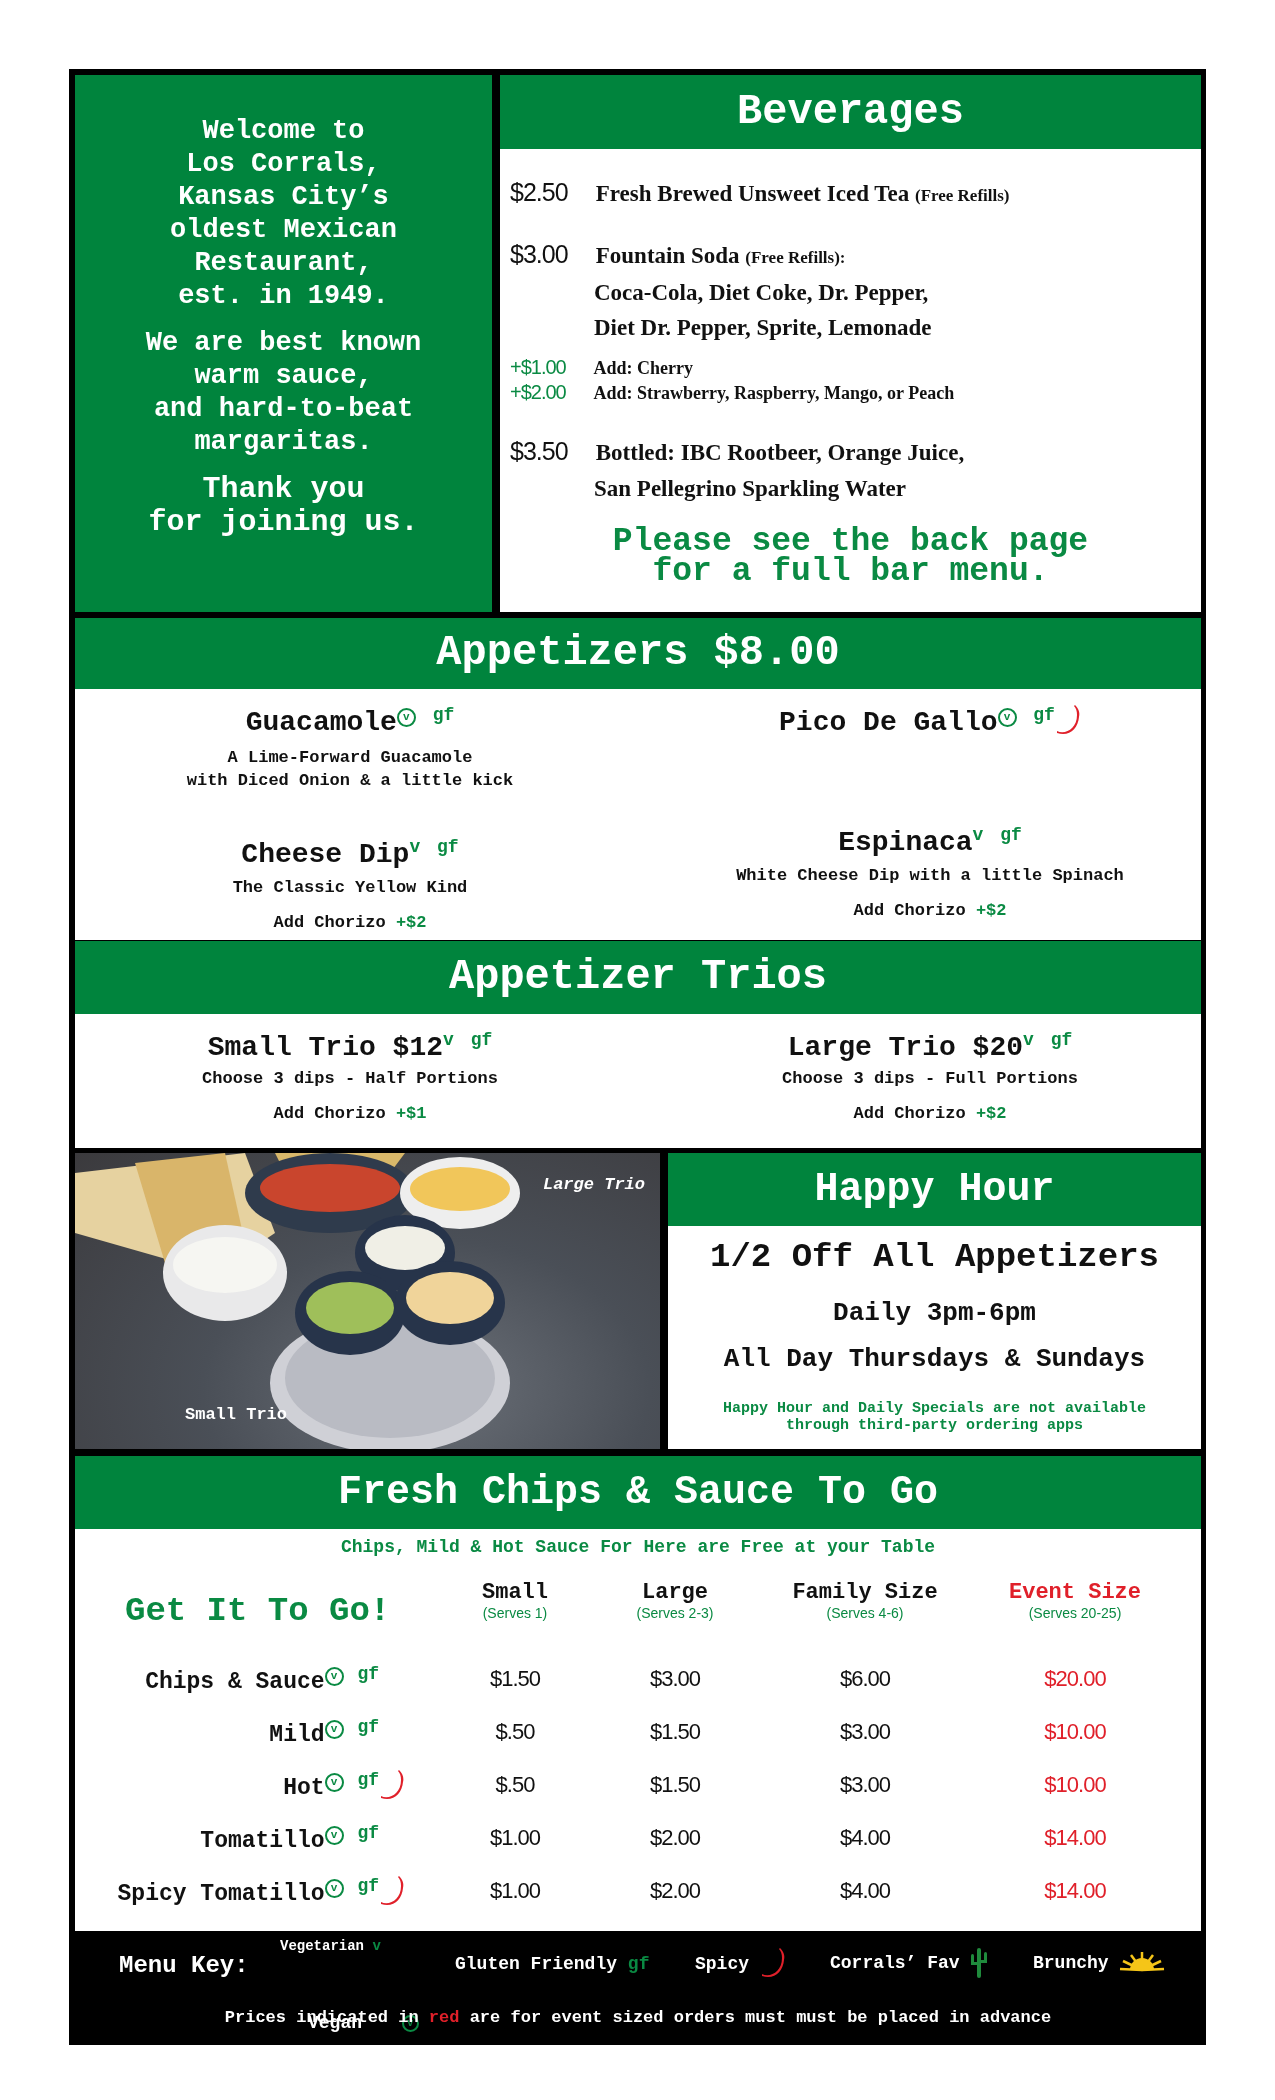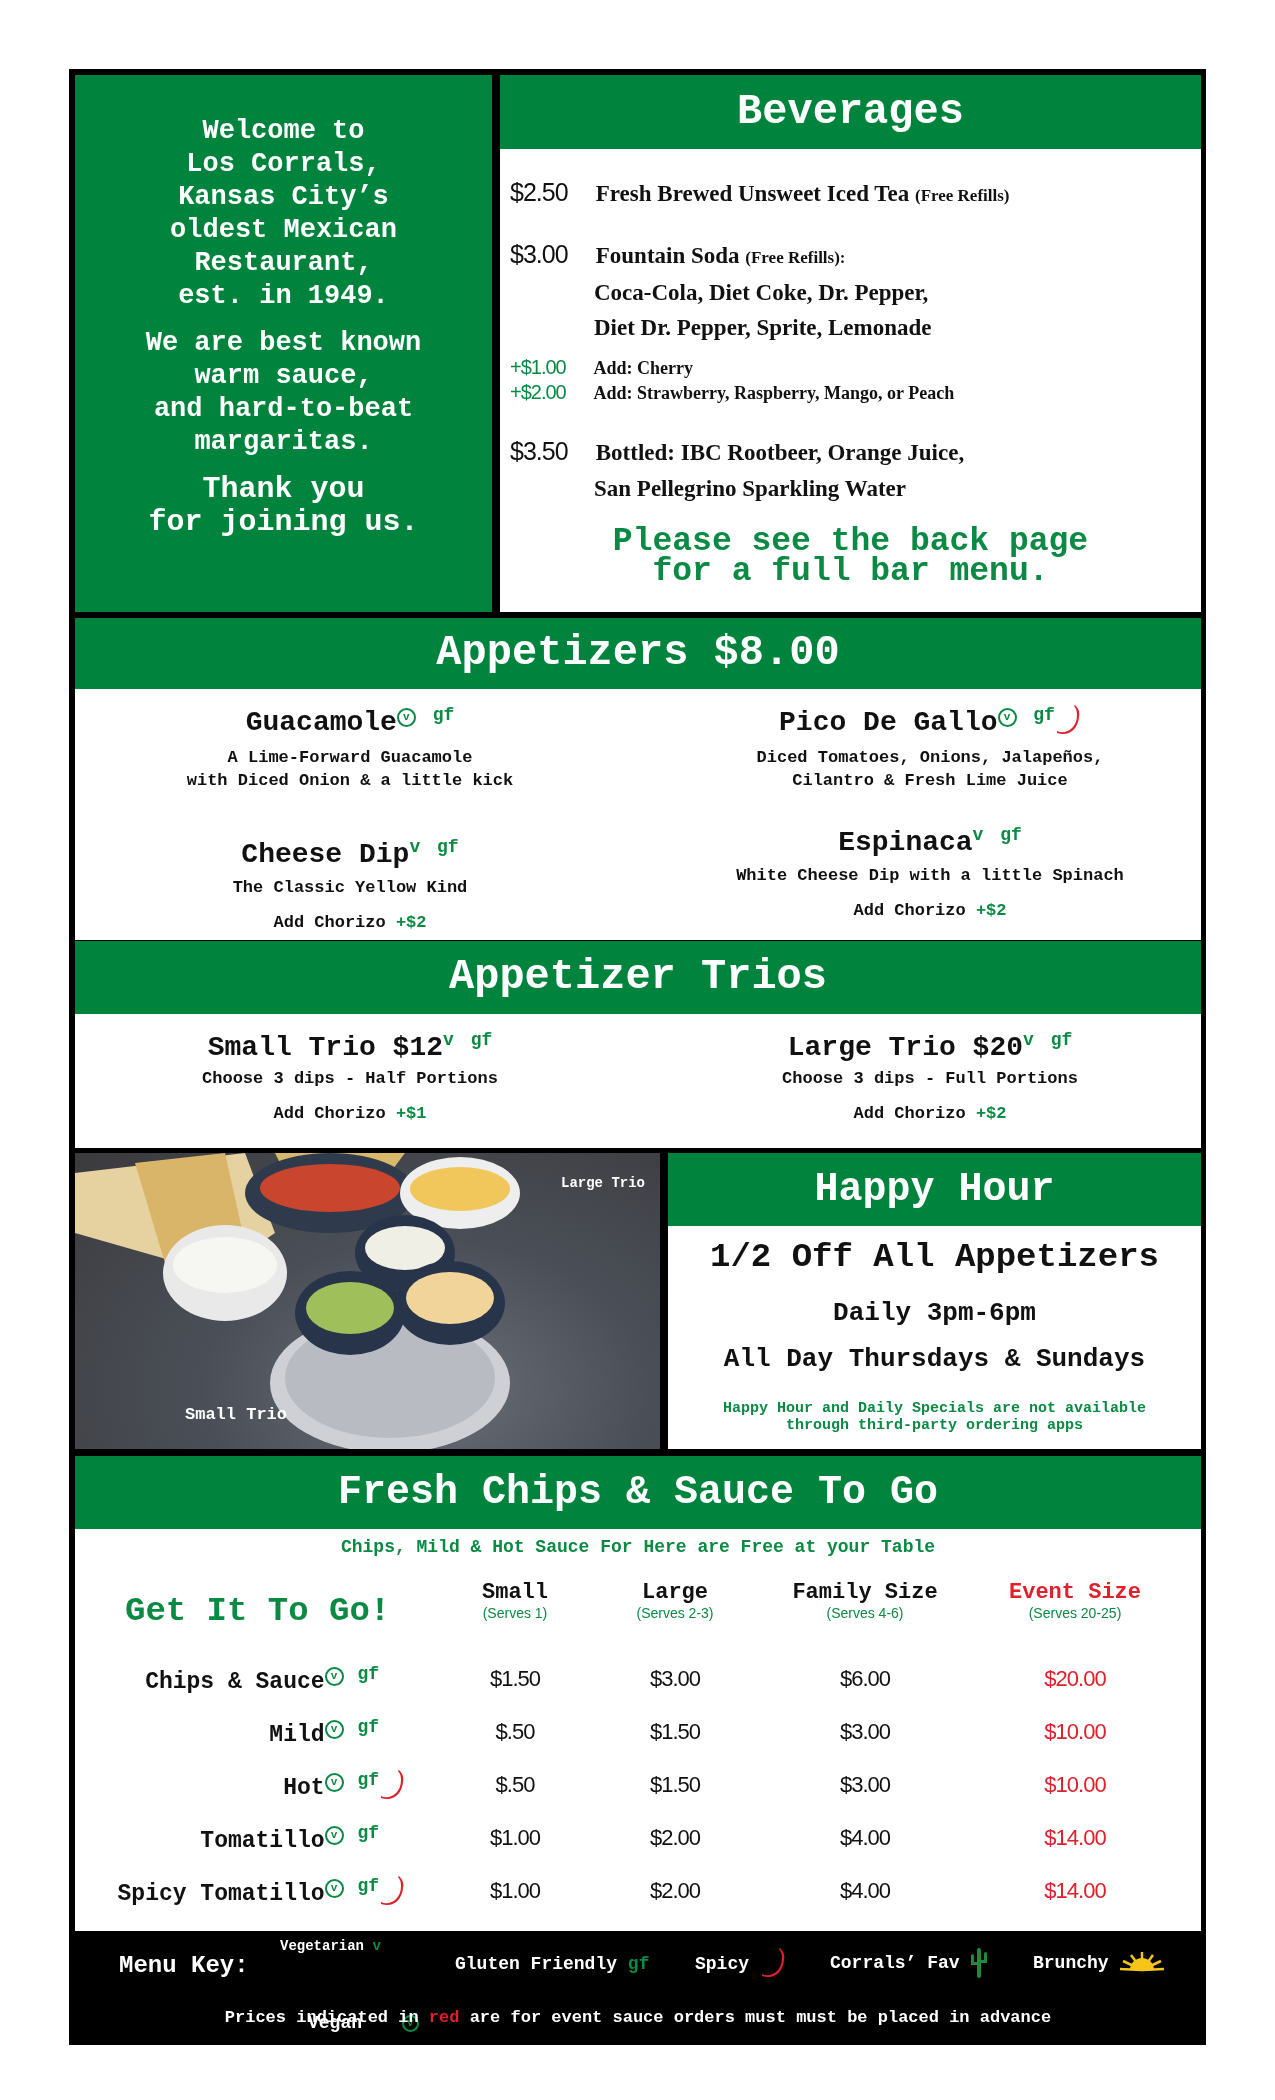--- a/index.html
+++ b/index.html
@@ -100,24 +100,20 @@
   <div class="name"><span>Guacamole</span><span class="vegan">v</span> <span class="sup">gf</span></div>
   <div class="desc" style="margin-top:8px;">
       <div>A Lime-Forward Guacamole</div>
       <div>with Diced Onion &amp; a little kick</div>
     </div>
 </div>
 <div class="item" style="left:690px; width:480px; top:705px;">
   <div class="name"><span>Pico De Gallo</span><span class="vegan">v</span> <span class="sup">gf</span><svg class="chili" viewBox="0 0 26 32">
         <path d="M2 26 C10 30 22 24 22 10 C22 6 21 3 19 1 L20 0 C24 4 25 8 24 12 C23 24 14 32 2 28 Z" fill="#e0202a"></path>
       </svg></div>
-  <div class="desc" style="margin-top:8px;">
-      <div>Diced Tomatoes, Onions, Jalapeños,</div>
-      <div>Cilantro &amp; Fresh Lime Juice</div>
-    </div>
 </div>
 <div class="item" style="left:120px; width:460px; top:825px;margin-top:12px;">
   <div class="name"><span>Cheese Dip</span><span class="sup">v</span> <span class="sup">gf</span></div>
   <div class="desc" style="margin-top:6px;">The Classic Yellow Kind</div>
   <div class="add" style="margin-top:14px;"><span>Add Chorizo</span> <span class="g">+$2</span></div>
 </div>
 <div class="item" style="left:690px; width:480px; top:825px;">
   <div class="name"><span>Espinaca</span><span class="sup">v</span> <span class="sup">gf</span></div>
   <div class="desc" style="margin-top:6px;">White Cheese Dip with a little Spinach</div>
   <div class="add" style="margin-top:14px;"><span>Add Chorizo</span> <span class="g">+$2</span></div>
@@ -151,21 +147,21 @@
     <ellipse cx="385" cy="36" rx="50" ry="22" fill="#f1c65a"></ellipse>
     <ellipse cx="150" cy="120" rx="62" ry="48" fill="#e9e9ea"></ellipse>
     <ellipse cx="150" cy="112" rx="52" ry="28" fill="#f6f6f2"></ellipse>
     <ellipse cx="330" cy="100" rx="50" ry="38" fill="#27344a"></ellipse>
     <ellipse cx="330" cy="95" rx="40" ry="22" fill="#f0efe6"></ellipse>
     <ellipse cx="275" cy="160" rx="55" ry="42" fill="#27344a"></ellipse>
     <ellipse cx="275" cy="155" rx="44" ry="26" fill="#9fbf5a"></ellipse>
     <ellipse cx="375" cy="150" rx="55" ry="42" fill="#27344a"></ellipse>
     <ellipse cx="375" cy="145" rx="44" ry="26" fill="#f0d49a"></ellipse>
   </svg>
-  <div style="position:absolute; right:15px; top:22px; color:#fff; font-weight:bold; font-size:14px;">Large Trio</div>
+  <div style="position:absolute; right:15px; top:22px; color:#fff; font-weight:bold; font-size:17px;font-style:italic;">Large Trio</div>
   <div style="position:absolute; left:110px; top:252px; color:#fff; font-weight:bold; font-size:17px;">Small Trio</div>
 </div>
 
 <div class="panel white" style="left:668px; top:1153px; width:533px; height:296px;"></div>
 <div class="panel green hdr" style="left:668px; top:1153px; width:533px; height:73px; font-size:40px; line-height:73px;">
   <span>Happy Hour</span>
 </div>
 <div style="position:absolute; left:668px; width:533px; top:1238px; text-align:center; font-size:34px; font-weight:bold;">1/2 Off All Appetizers</div>
 <div style="position:absolute; left:668px; width:533px; top:1298px; text-align:center; font-size:26px; font-weight:bold;">Daily 3pm-6pm</div>
 <div style="position:absolute; left:668px; width:533px; top:1344px; text-align:center; font-size:26px; font-weight:bold;">All Day Thursdays &amp; Sundays</div>
@@ -279,15 +275,15 @@
           <line x1="23" y1="20" x2="42" y2="11"></line>
           <line x1="23" y1="20" x2="1" y2="19"></line>
           <line x1="23" y1="20" x2="45" y2="19"></line>
       </g>
       <path d="M11 20 A12 12 0 0 1 35 20 Z" fill="#f5c518"></path>
     </svg>
   </div>
   <div style="position:absolute; left:0; width:1126px; top:76px; text-align:center; font-size:17px;">
     <span>Prices indicated in</span>
     <span class="r">red</span>
-    <span>are for event sauce orders must must be placed in advance</span>
+    <span>are for event sized orders must must be placed in advance</span>
   </div>
 </div>
 
 </body></html>

